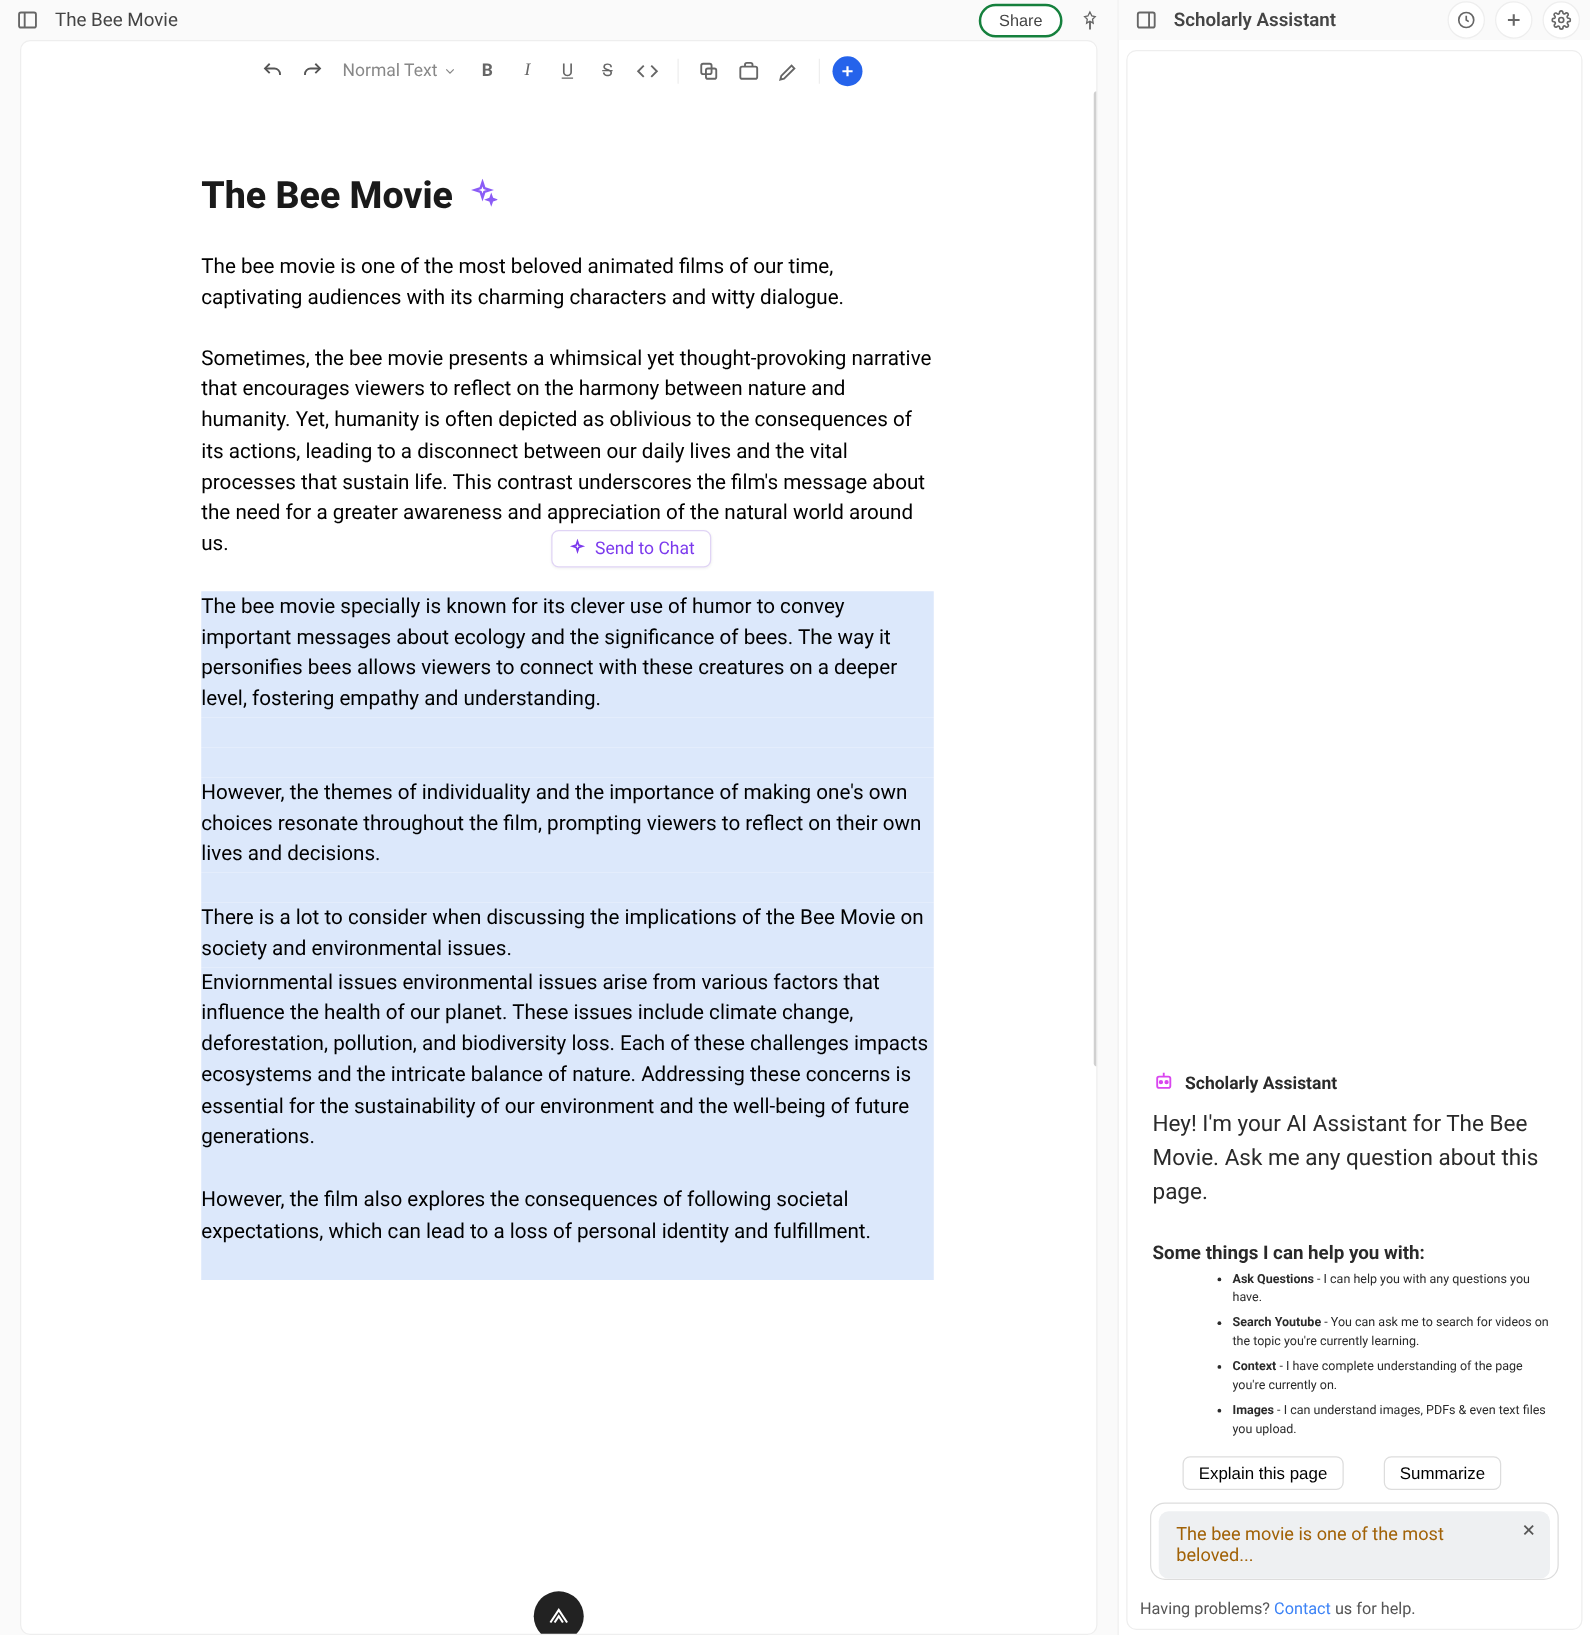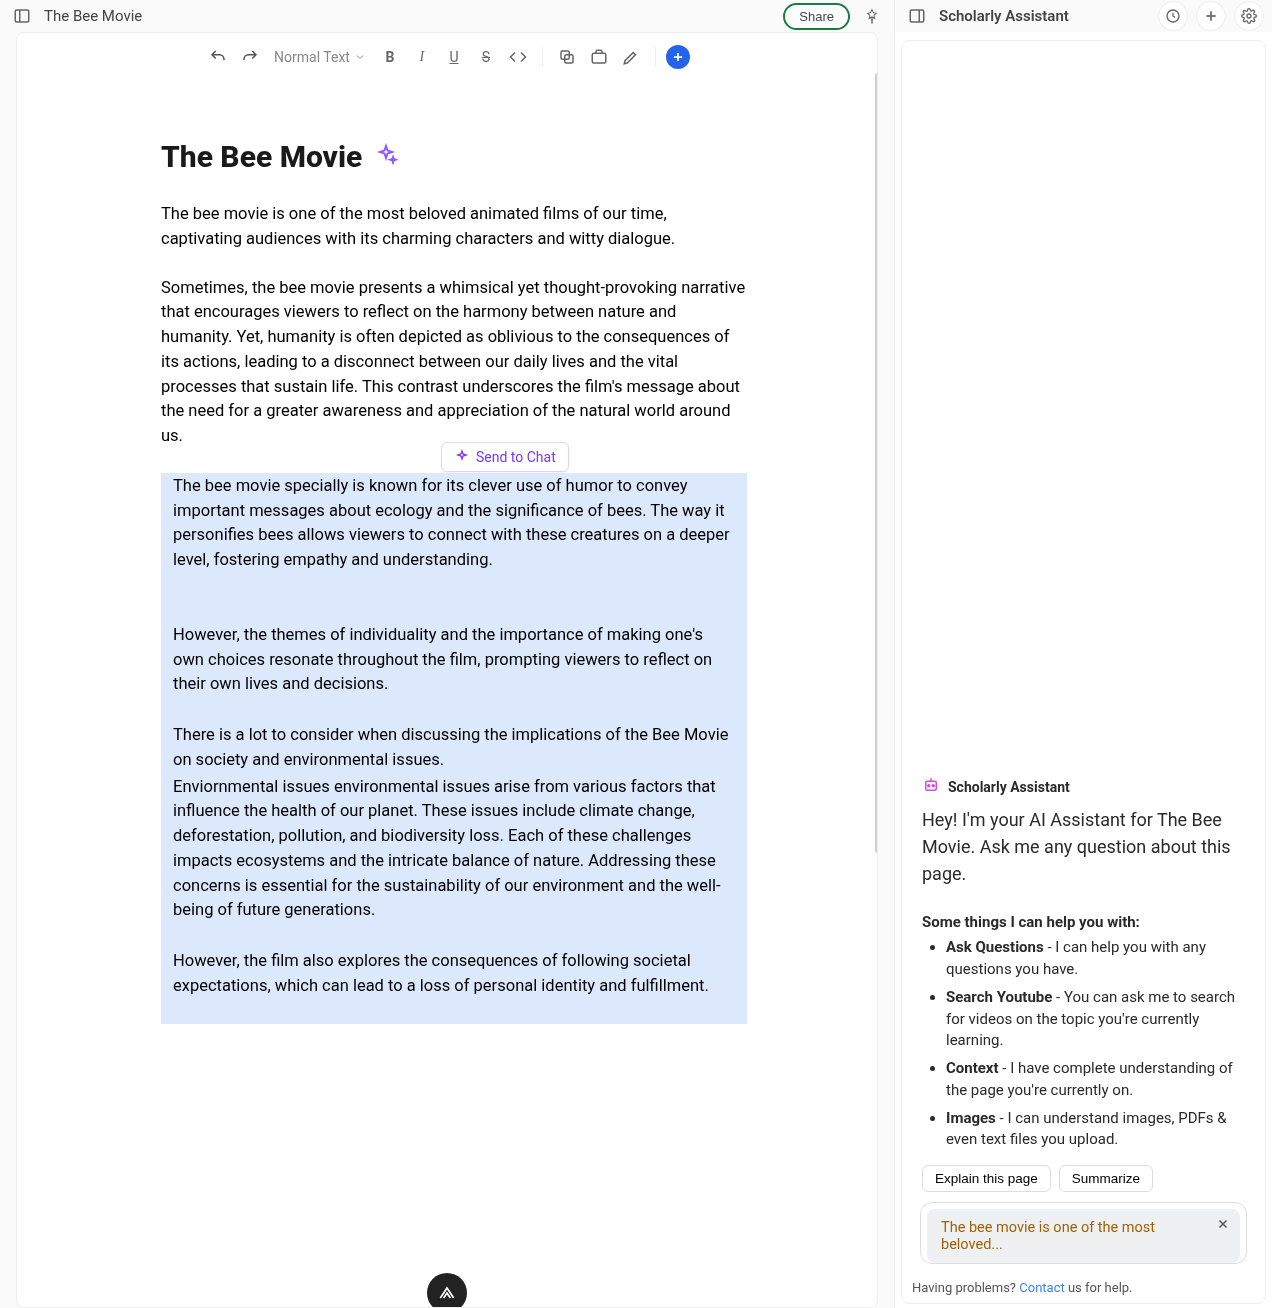--- a/index.html
+++ b/index.html
@@ -112,30 +112,30 @@
 h1.doc-title { font-size: 30px; font-weight: 800; color: #1a1a1a; }
 .doc-body p {
   font-size: 16.5px;
   line-height: 1.5;
   color: #000000;
   margin-bottom: 24px;
 }
 .doc-body p.sel {
   background: #dce8fb;
   margin-bottom: 0;
-  padding: 1px 12px;
+  padding: 1px 0;
 }
 .doc-body .sel-spacer {
   background: #dce8fb;
   height: 24px;
 }
 .send-to-chat {
   position: absolute;
   left: 424px;
-  top: 409px;
+  top: 391px;
   background: #fff;
   border: 1px solid #e0d4f5;
   border-radius: 6px;
   padding: 6px 12px;
   display: flex;
   align-items: center;
   gap: 6px;
   color: #7c3aed;
   font-size: 14px;
   box-shadow: 0 1px 2px rgba(0,0,0,0.05);
@@ -170,26 +170,26 @@
   font-size: 14.5px;
   color: #2a2a2a;
 }
 .assistant-header {
   display: flex; align-items: center; gap: 8px; margin-bottom: 8px;
 }
 .assistant-header .name { font-weight: 700; font-size: 14px; }
 .assistant-block .greeting { font-size: 18px; line-height: 1.5; margin-bottom: 26px; }
 .assistant-block .heading { font-weight: 700; margin-bottom: 6px; font-size: 15px; }
 .assistant-block ul { list-style: disc; padding-left: 24px; }
-.assistant-block li { margin-bottom: 6px; font-size: 15px; line-height: 1.45; }
+.assistant-block li { margin-bottom: 6px; font-size: 10px; line-height: 1.45; margin-left: 40px; }
 .assistant-block li b { font-weight: 700; }
 .chips { display: flex; gap: 8px; padding: 0 10px 10px; }
 .chip {
   border: 1px solid #ddd; border-radius: 6px; background: #fff;
-  padding: 5px 12px; font-size: 13.5px; cursor: pointer;
+  padding: 5px 12px; font-size: 13.5px; cursor: pointer; margin-left: 24px;
 }
 .chat-input-wrap {
   margin: 0 8px 10px;
   border: 1px solid #ddd;
   border-radius: 12px;
   background: #fff;
   overflow: hidden;
 }
 .quoted {
   background: #eef0f2;

